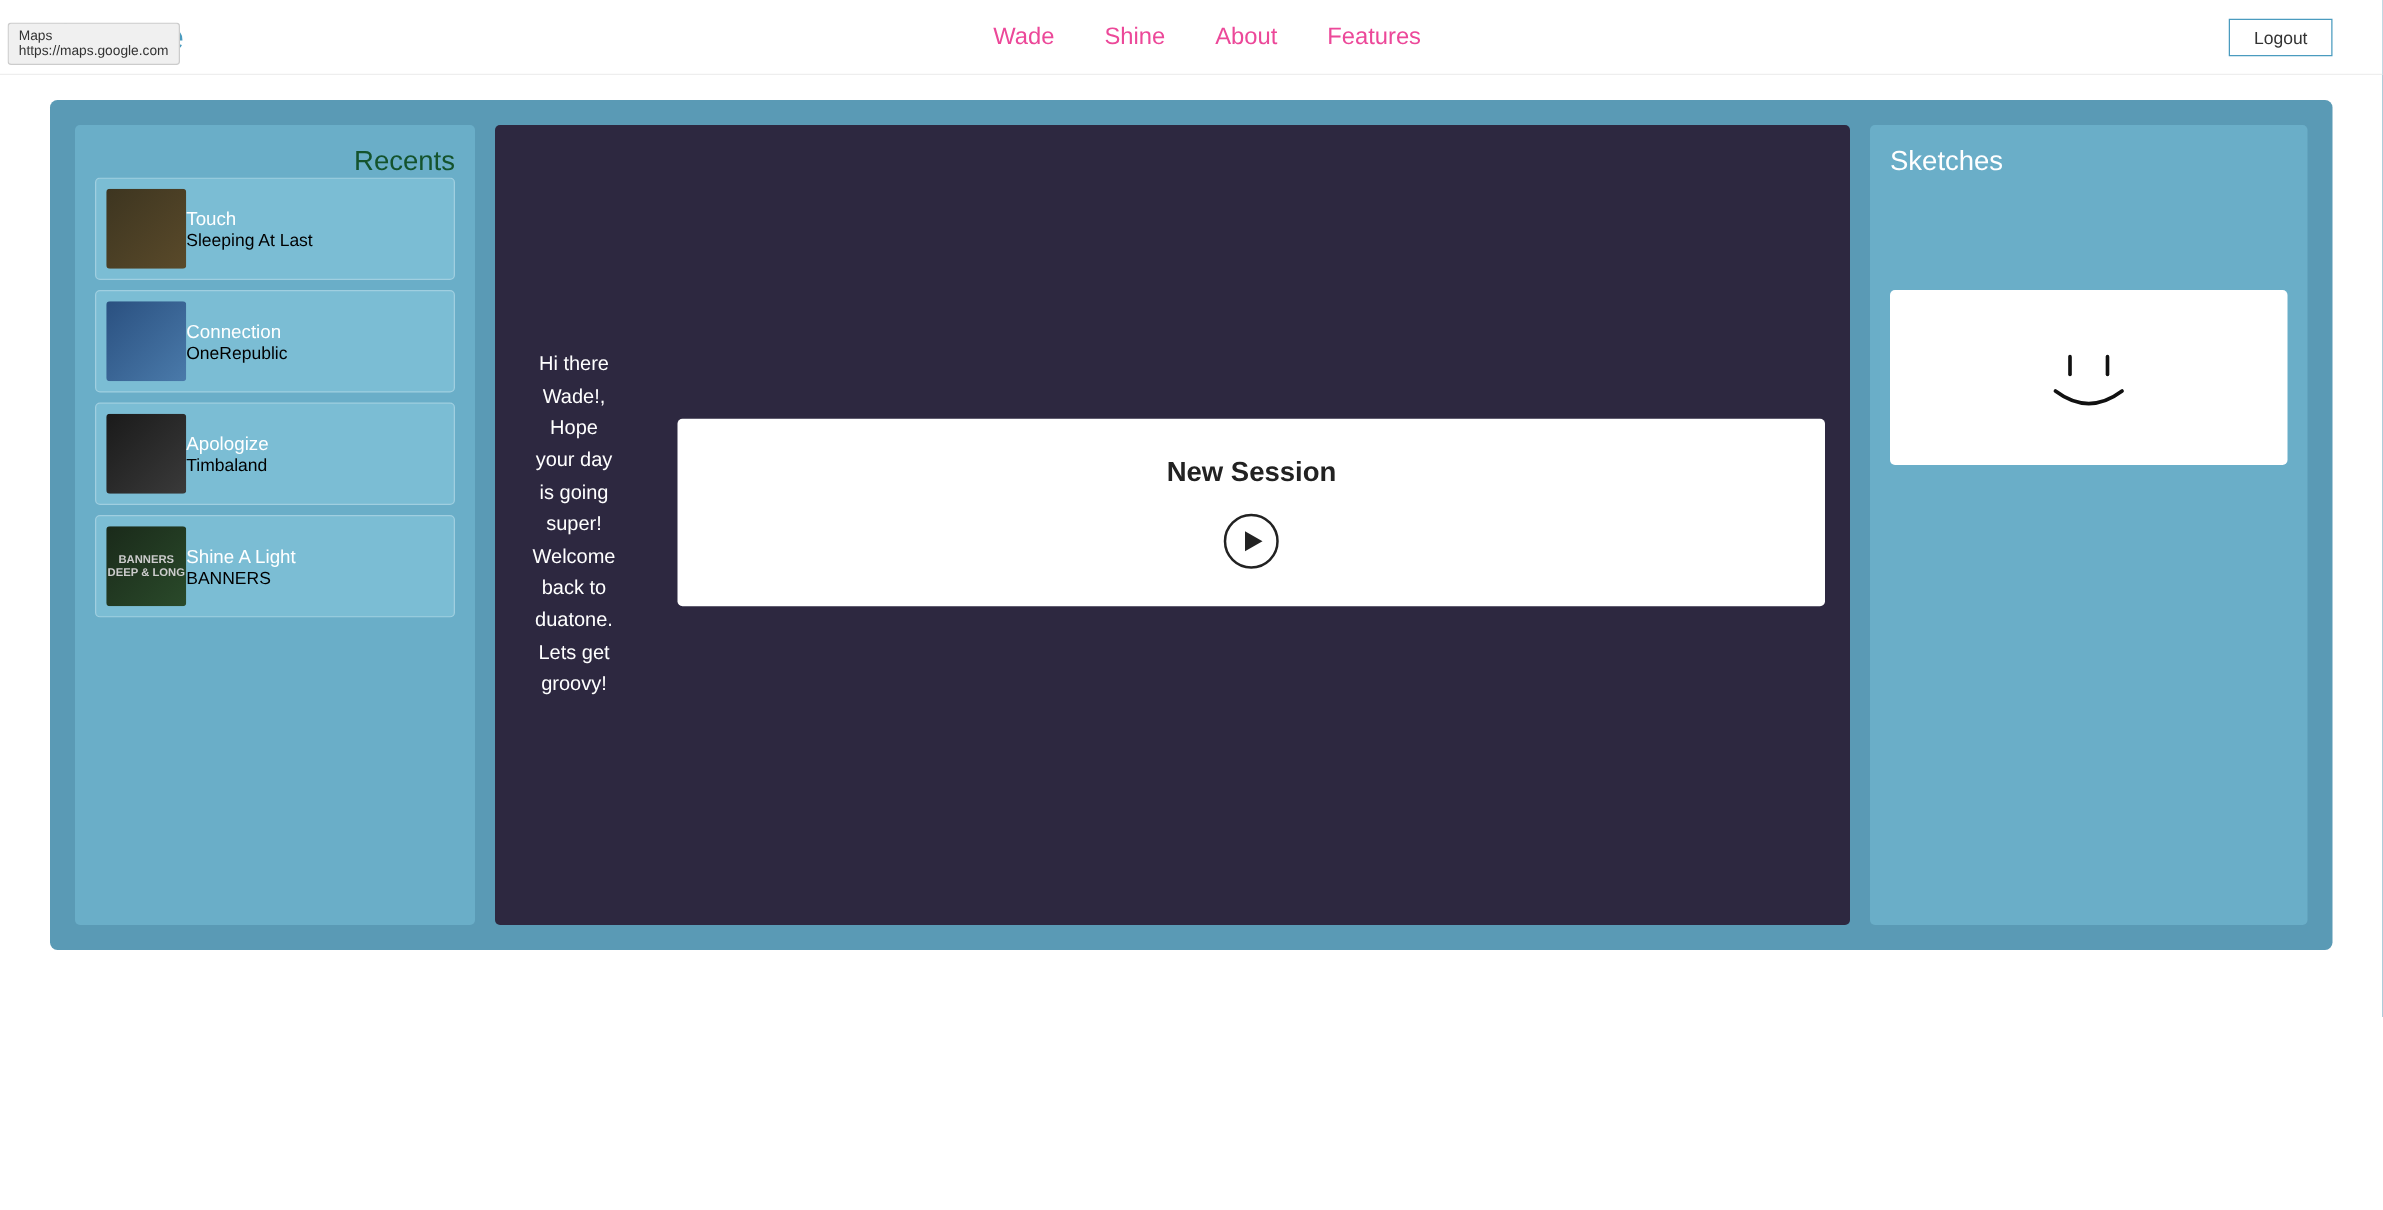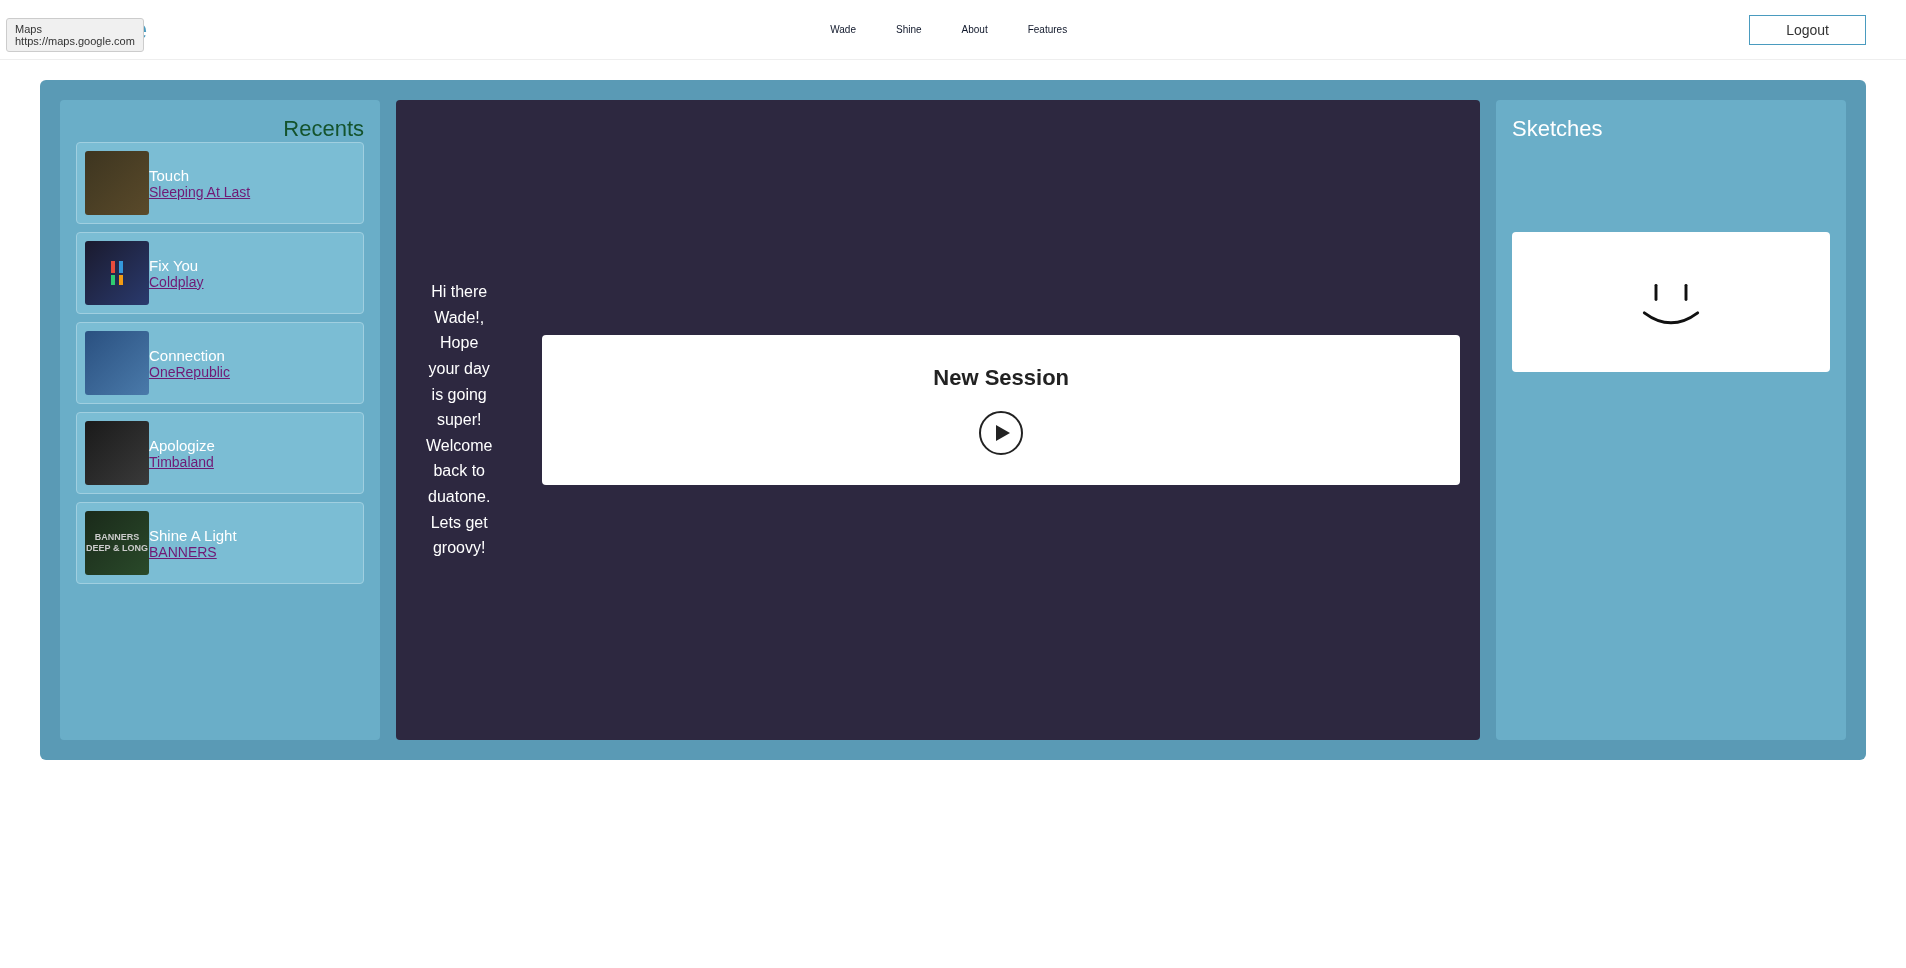--- a/index.html
+++ b/index.html
@@ -24,29 +24,29 @@
       font-weight: 300;
       color: #4a9bbf;
       letter-spacing: 1px;
     }
     .nav {
       display: flex;
       gap: 40px;
       align-items: center;
     }
     .nav-link {
-      color: #0f172a;
+      color: #ec4899;
       text-decoration: none;
-      font-size: 10px;
+      font-size: 19px;
     }
     .logout-btn {
       border: 1.5px solid #4a9bbf;
       background: transparent;
       color: #333;
-      padding: 6px 36px;
+      padding: 6px 19px;
       font-size: 14px;
       cursor: pointer;
     }
 
     
     .browser-tooltip {
       position: fixed;
       top: 18px;
       left: 6px;
       background: #f0f0f0;
@@ -126,24 +126,23 @@
     .track-info {
       display: flex;
       flex-direction: column;
     }
     .track-name {
       color: #fff;
       font-size: 15px;
       font-weight: 400;
     }
     .artist-name {
-      color: #701a75;
+      color: #000000;
       font-size: 14px;
       font-weight: 300;
-      text-decoration: underline;
     }
 
     
     .center-panel {
       background: #2d2840;
       border-radius: 4px;
       flex: 1;
       display: flex;
       align-items: center;
       min-width: 220px;
@@ -290,36 +289,20 @@
         <div class="recent-item">
           <div class="album-art">
             <div class="art-touch-inner" style="width:100%;height:100%;"></div>
           </div>
           <div class="track-info">
             <span class="track-name">Touch</span>
             <span class="artist-name">Sleeping At Last</span>
           </div>
         </div>
 
-        <div class="recent-item">
-          <div class="album-art">
-            <div class="art-fixu-inner" style="width:100%;height:100%;display:flex;align-items:center;justify-content:center;">
-              <svg width="40" height="40" viewBox="0 0 40 40">
-                <rect x="14" y="8" width="4" height="12" fill="#e74c3c"></rect>
-                <rect x="22" y="8" width="4" height="12" fill="#3498db"></rect>
-                <rect x="14" y="22" width="4" height="10" fill="#2ecc71"></rect>
-                <rect x="22" y="22" width="4" height="10" fill="#f39c12"></rect>
-              </svg>
-            </div>
-          </div>
-          <div class="track-info">
-            <span class="track-name">Fix You</span>
-            <span class="artist-name">Coldplay</span>
-          </div>
-        </div>
 
         <div class="recent-item">
           <div class="album-art">
             <div class="art-conn-inner" style="width:100%;height:100%;"></div>
           </div>
           <div class="track-info">
             <span class="track-name">Connection</span>
             <span class="artist-name">OneRepublic</span>
           </div>
         </div>

